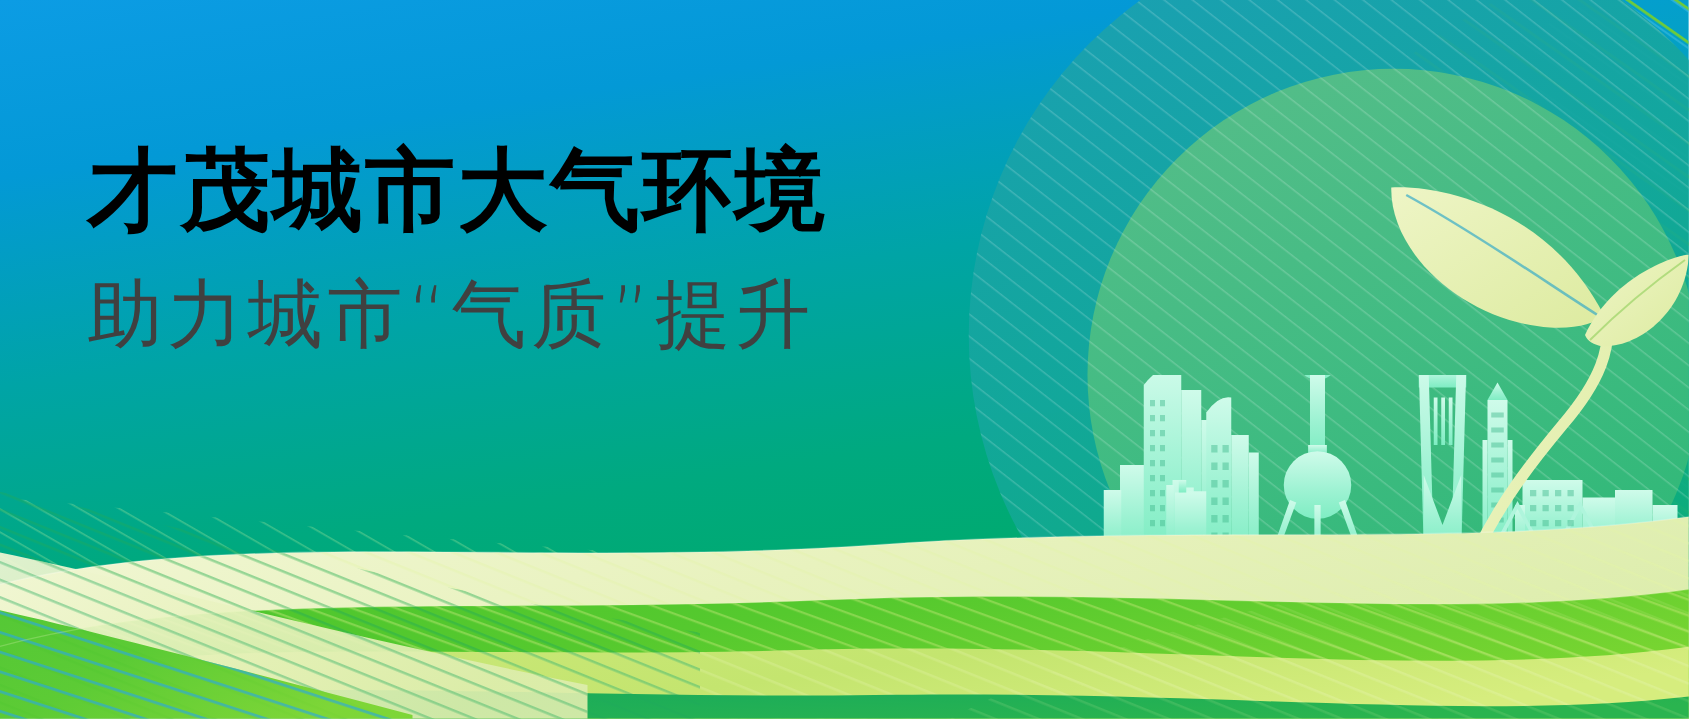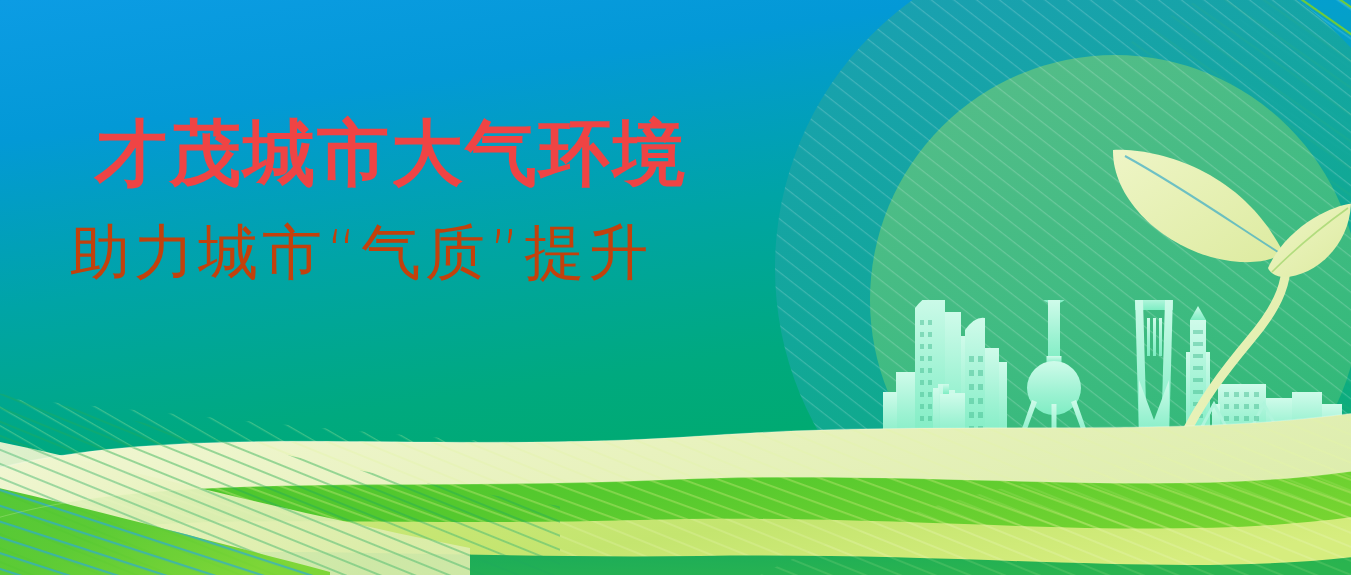--- a/index.html
+++ b/index.html
@@ -17,31 +17,30 @@
     width:1351px;height:575px;
     pointer-events:none;
   }
   .title-block{
     position:absolute;
     left:70px;
     top:112px;
     pointer-events:auto;
   }
   .title-line{
-    color:#ef4444;
+    color:#000000;
     font-size:72px;
     font-weight:bold;
     line-height:82px;
     letter-spacing:2px;
     white-space:nowrap;
     font-family:"Liberation Sans","DejaVu Sans",sans-serif;
-    margin-left:25px;
   }
   .subtitle-line{
-    color:#c2410c;
+    color:#404040;
     font-size:60px;
     font-weight:300;
     line-height:72px;
     letter-spacing:4px;
     white-space:nowrap;
     margin-top:22px;
     font-family:"DejaVu Sans","Liberation Sans",sans-serif;
   }
 </style>
 </head>

